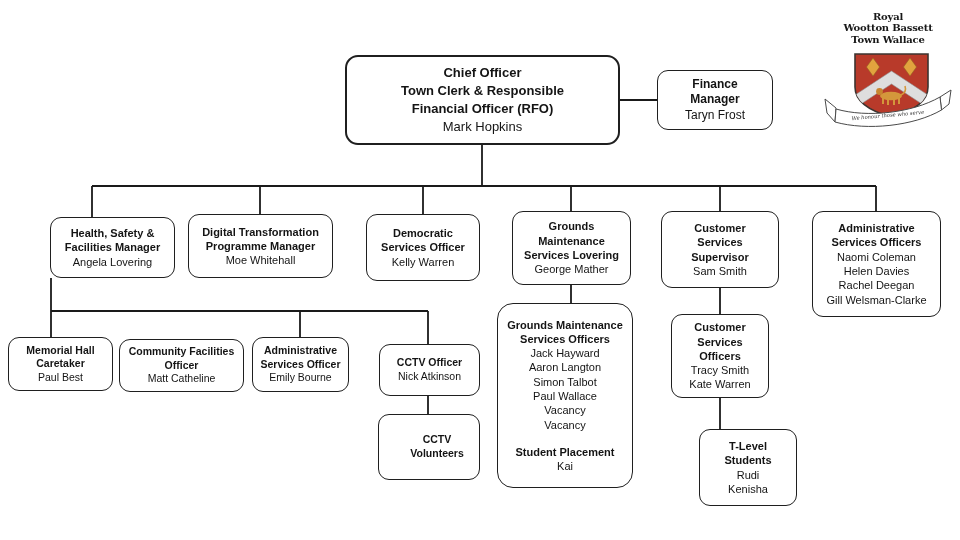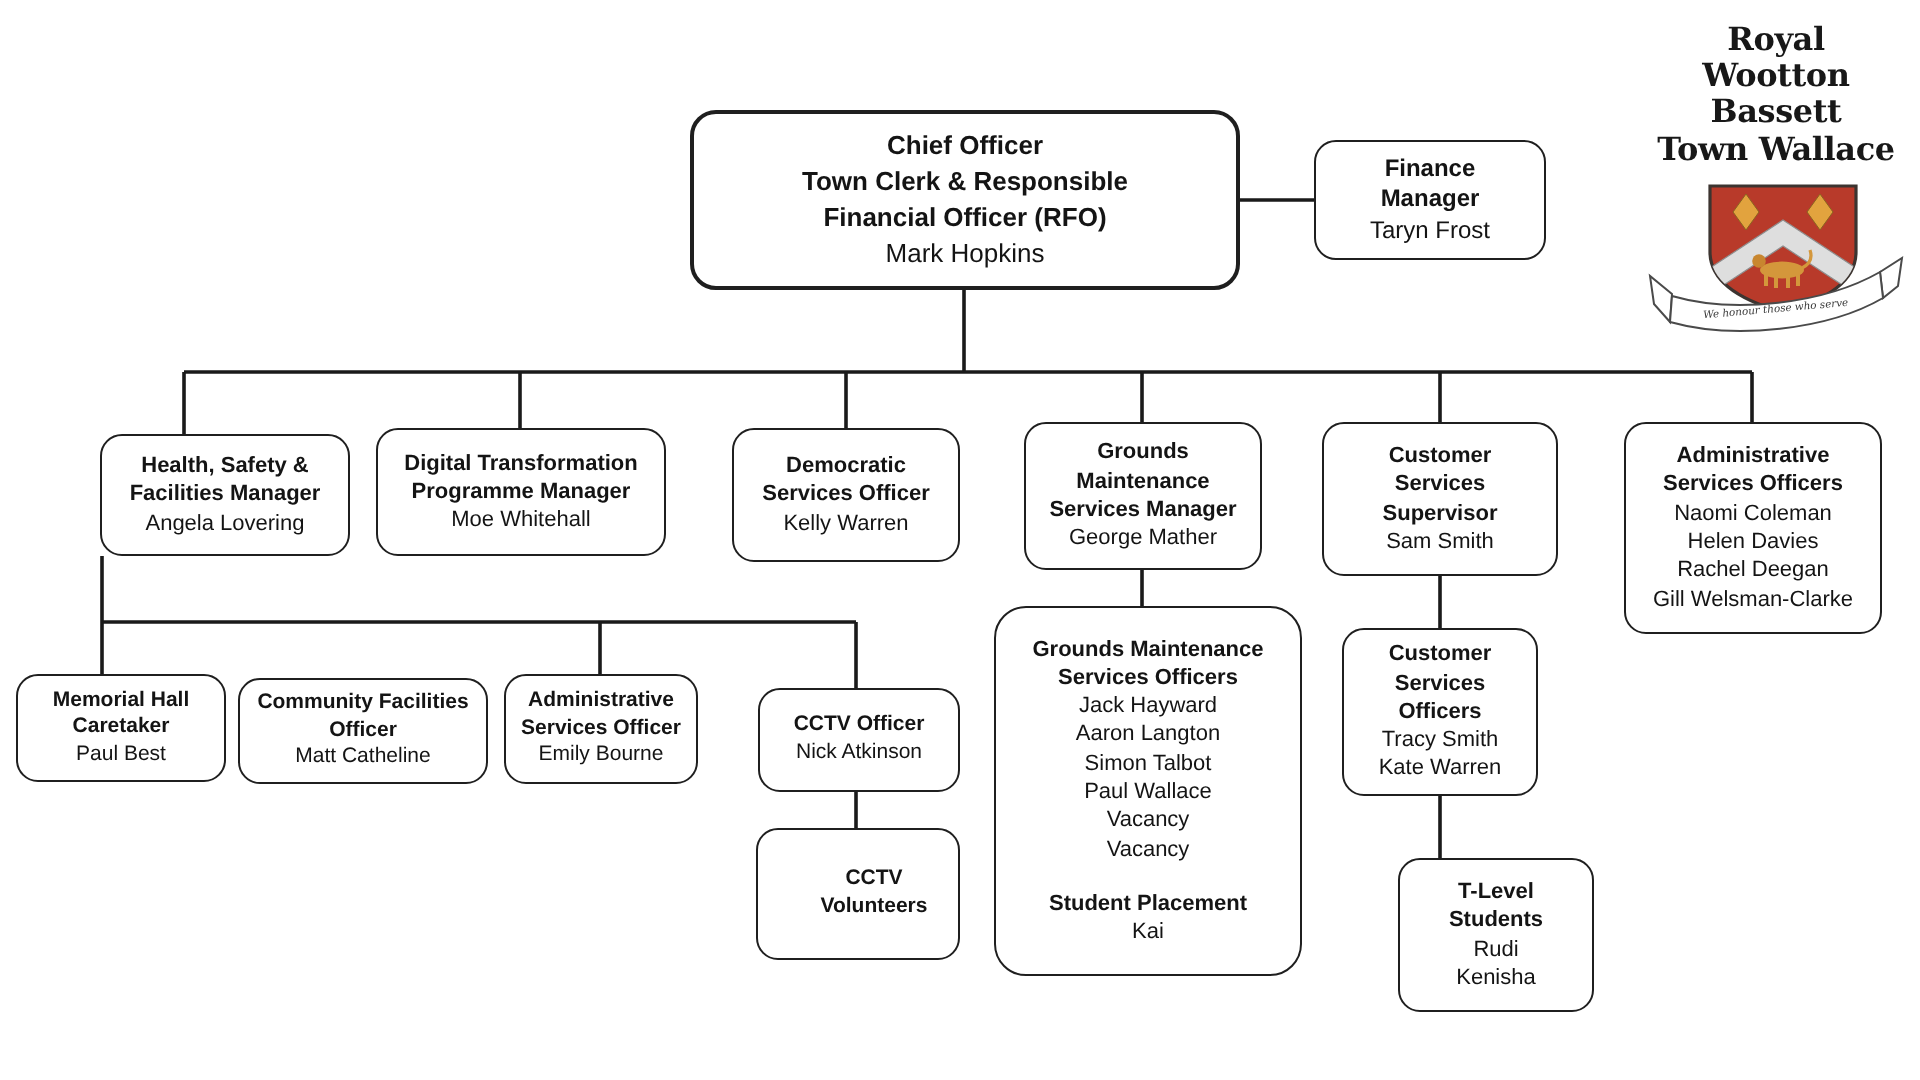--- a/index.html
+++ b/index.html
@@ -6,21 +6,21 @@
   .stage{position:relative;width:960px;height:540px;background:#ffffff;
          font-family:"Liberation Sans",sans-serif;color:#141414;overflow:hidden;}
   .connectors{position:absolute;left:0;top:0;width:960px;height:540px;}
   .box{position:absolute;background:#ffffff;border:1.6px solid #1f1f1f;border-radius:11px;
        display:flex;flex-direction:column;justify-content:center;align-items:center;
        text-align:center;line-height:1.3;box-sizing:border-box;padding:3px 2px;z-index:2;}
   .tl{font-weight:700;}
   .pl{font-weight:400;}
   .gap-top{margin-top:13px;}
   .logo{position:absolute;z-index:3;text-align:center;}
-  .logo-text{font-family:"DejaVu Serif",serif;font-weight:700;font-size:16px;
+  .logo-text{font-family:"DejaVu Serif",serif;font-weight:700;font-size:10px;
              line-height:1.14;letter-spacing:-0.2px;color:#181818;}
 </style>
 </head>
 <body>
 
 <div class="stage">
 
   <svg class="connectors" viewBox="0 0 960 540" xmlns="http://www.w3.org/2000/svg">
     <g stroke="#1a1a1a" stroke-width="1.8" fill="none">
       <line x1="620" y1="100" x2="657" y2="100"></line>
@@ -70,21 +70,21 @@
 
   <div class="box" style="left:366px;top:214px;width:114px;height:67px;font-size:11px;">
     <div class="tl">Democratic</div>
     <div class="tl">Services Officer</div>
     <div class="pl">Kelly Warren</div>
   </div>
 
   <div class="box" style="left:512px;top:211px;width:119px;height:74px;font-size:11px;">
     <div class="tl">Grounds</div>
     <div class="tl">Maintenance</div>
-    <div class="tl">Services Manager</div>
+    <div class="tl">Services Lovering</div>
     <div class="pl">George Mather</div>
   </div>
 
   <div class="box" style="left:661px;top:211px;width:118px;height:77px;font-size:11px;">
     <div class="tl">Customer</div>
     <div class="tl">Services</div>
     <div class="tl">Supervisor</div>
     <div class="pl">Sam Smith</div>
   </div>
 
@@ -113,21 +113,21 @@
     <div class="tl">Administrative</div>
     <div class="tl">Services Officer</div>
     <div class="pl">Emily Bourne</div>
   </div>
 
   <div class="box" style="left:379px;top:344px;width:101px;height:52px;font-size:10.5px;">
     <div class="tl">CCTV Officer</div>
     <div class="pl">Nick Atkinson</div>
   </div>
 
-  <div class="box" style="left:497px;top:303px;width:154px;height:185px;font-size:11px;border-radius:16px;">
+  <div class="box" style="left:497px;top:303px;width:136px;height:185px;font-size:11px;border-radius:16px;">
     <div class="tl">Grounds Maintenance</div>
     <div class="tl">Services Officers</div>
     <div class="pl">Jack Hayward</div>
     <div class="pl">Aaron Langton</div>
     <div class="pl">Simon Talbot</div>
     <div class="pl">Paul Wallace</div>
     <div class="pl">Vacancy</div>
     <div class="pl">Vacancy</div>
     <div class="tl gap-top">Student Placement</div>
     <div class="pl">Kai</div>

